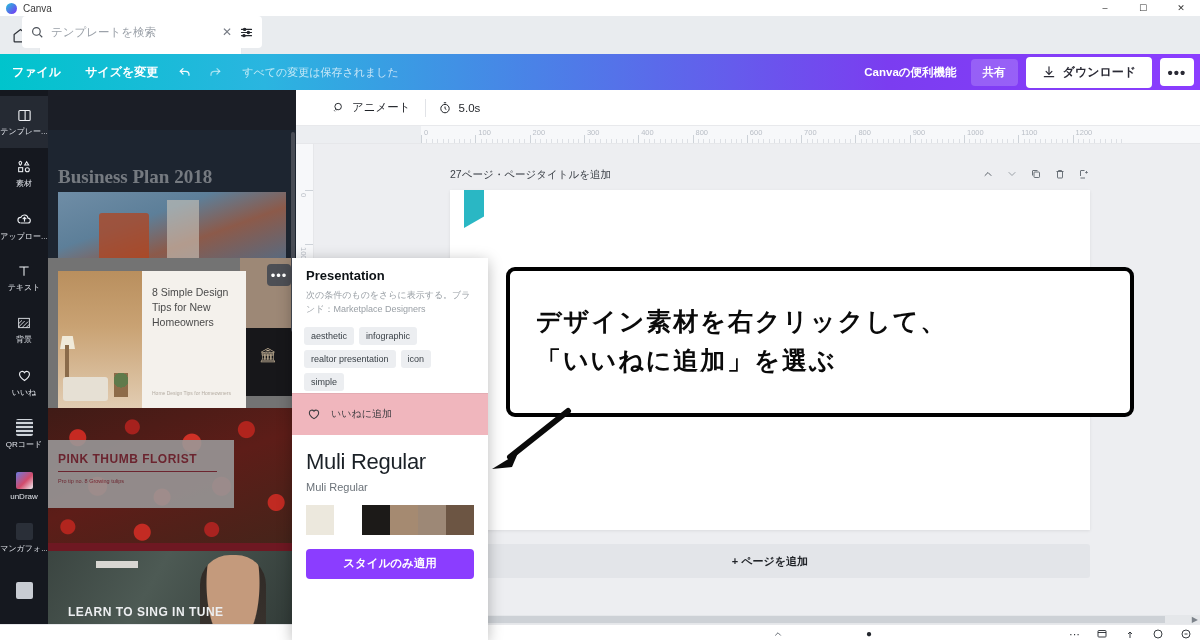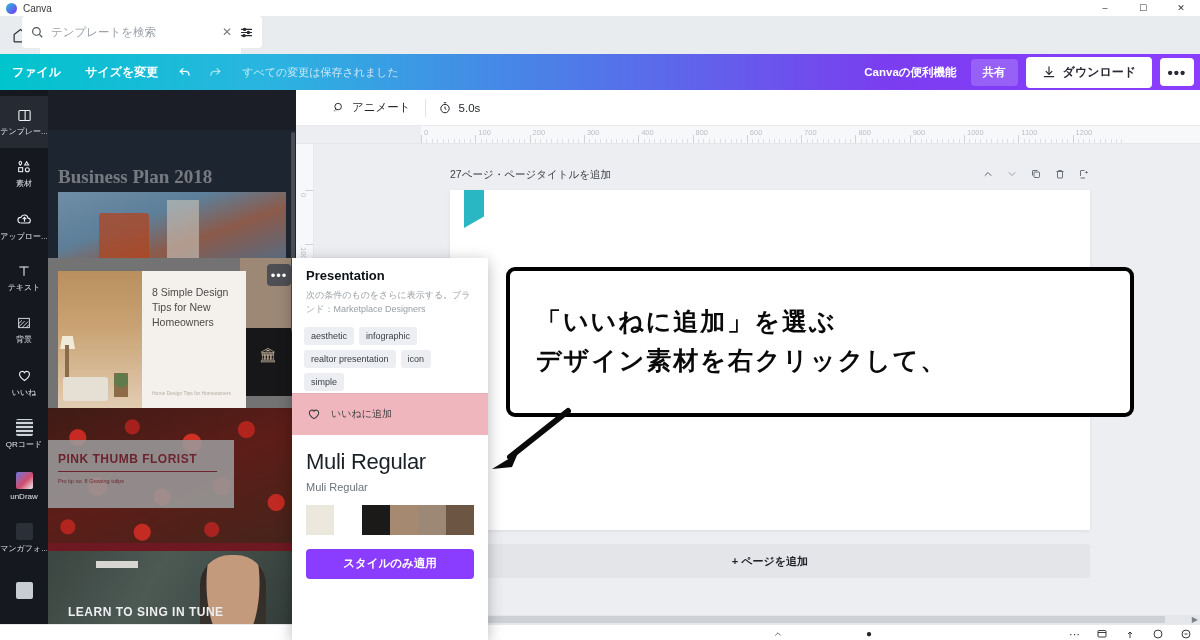--- a/index.html
+++ b/index.html
@@ -834,22 +834,22 @@
       <div class="sw" style="background:#1c1a18"></div>
       <div class="sw" style="background:#a58a71"></div>
       <div class="sw" style="background:#9d8876"></div>
       <div class="sw" style="background:#6c5543"></div>
     </div>
 
     <div class="apply-btn">スタイルのみ適用</div>
   </div>
 
   <div class="annot-box">
+    <div class="annot-line">デザイン素材を右クリックして、</div>
     <div class="annot-line">「いいねに追加」を選ぶ</div>
-    <div class="annot-line">デザイン素材を右クリックして、</div>
   </div>
   <div class="annot-arrow">
     <svg width="95" height="70" viewBox="0 0 95 70">
       <path d="M88 6 L30 52" stroke="#0a0a0a" stroke-width="6" stroke-linecap="round" fill="none"></path>
       <path d="M12 64 L38 48 L32 62 Z" fill="#0a0a0a"></path>
     </svg>
   </div>
 
   <div class="bottombar">
     <div class="bb-left">●</div>

